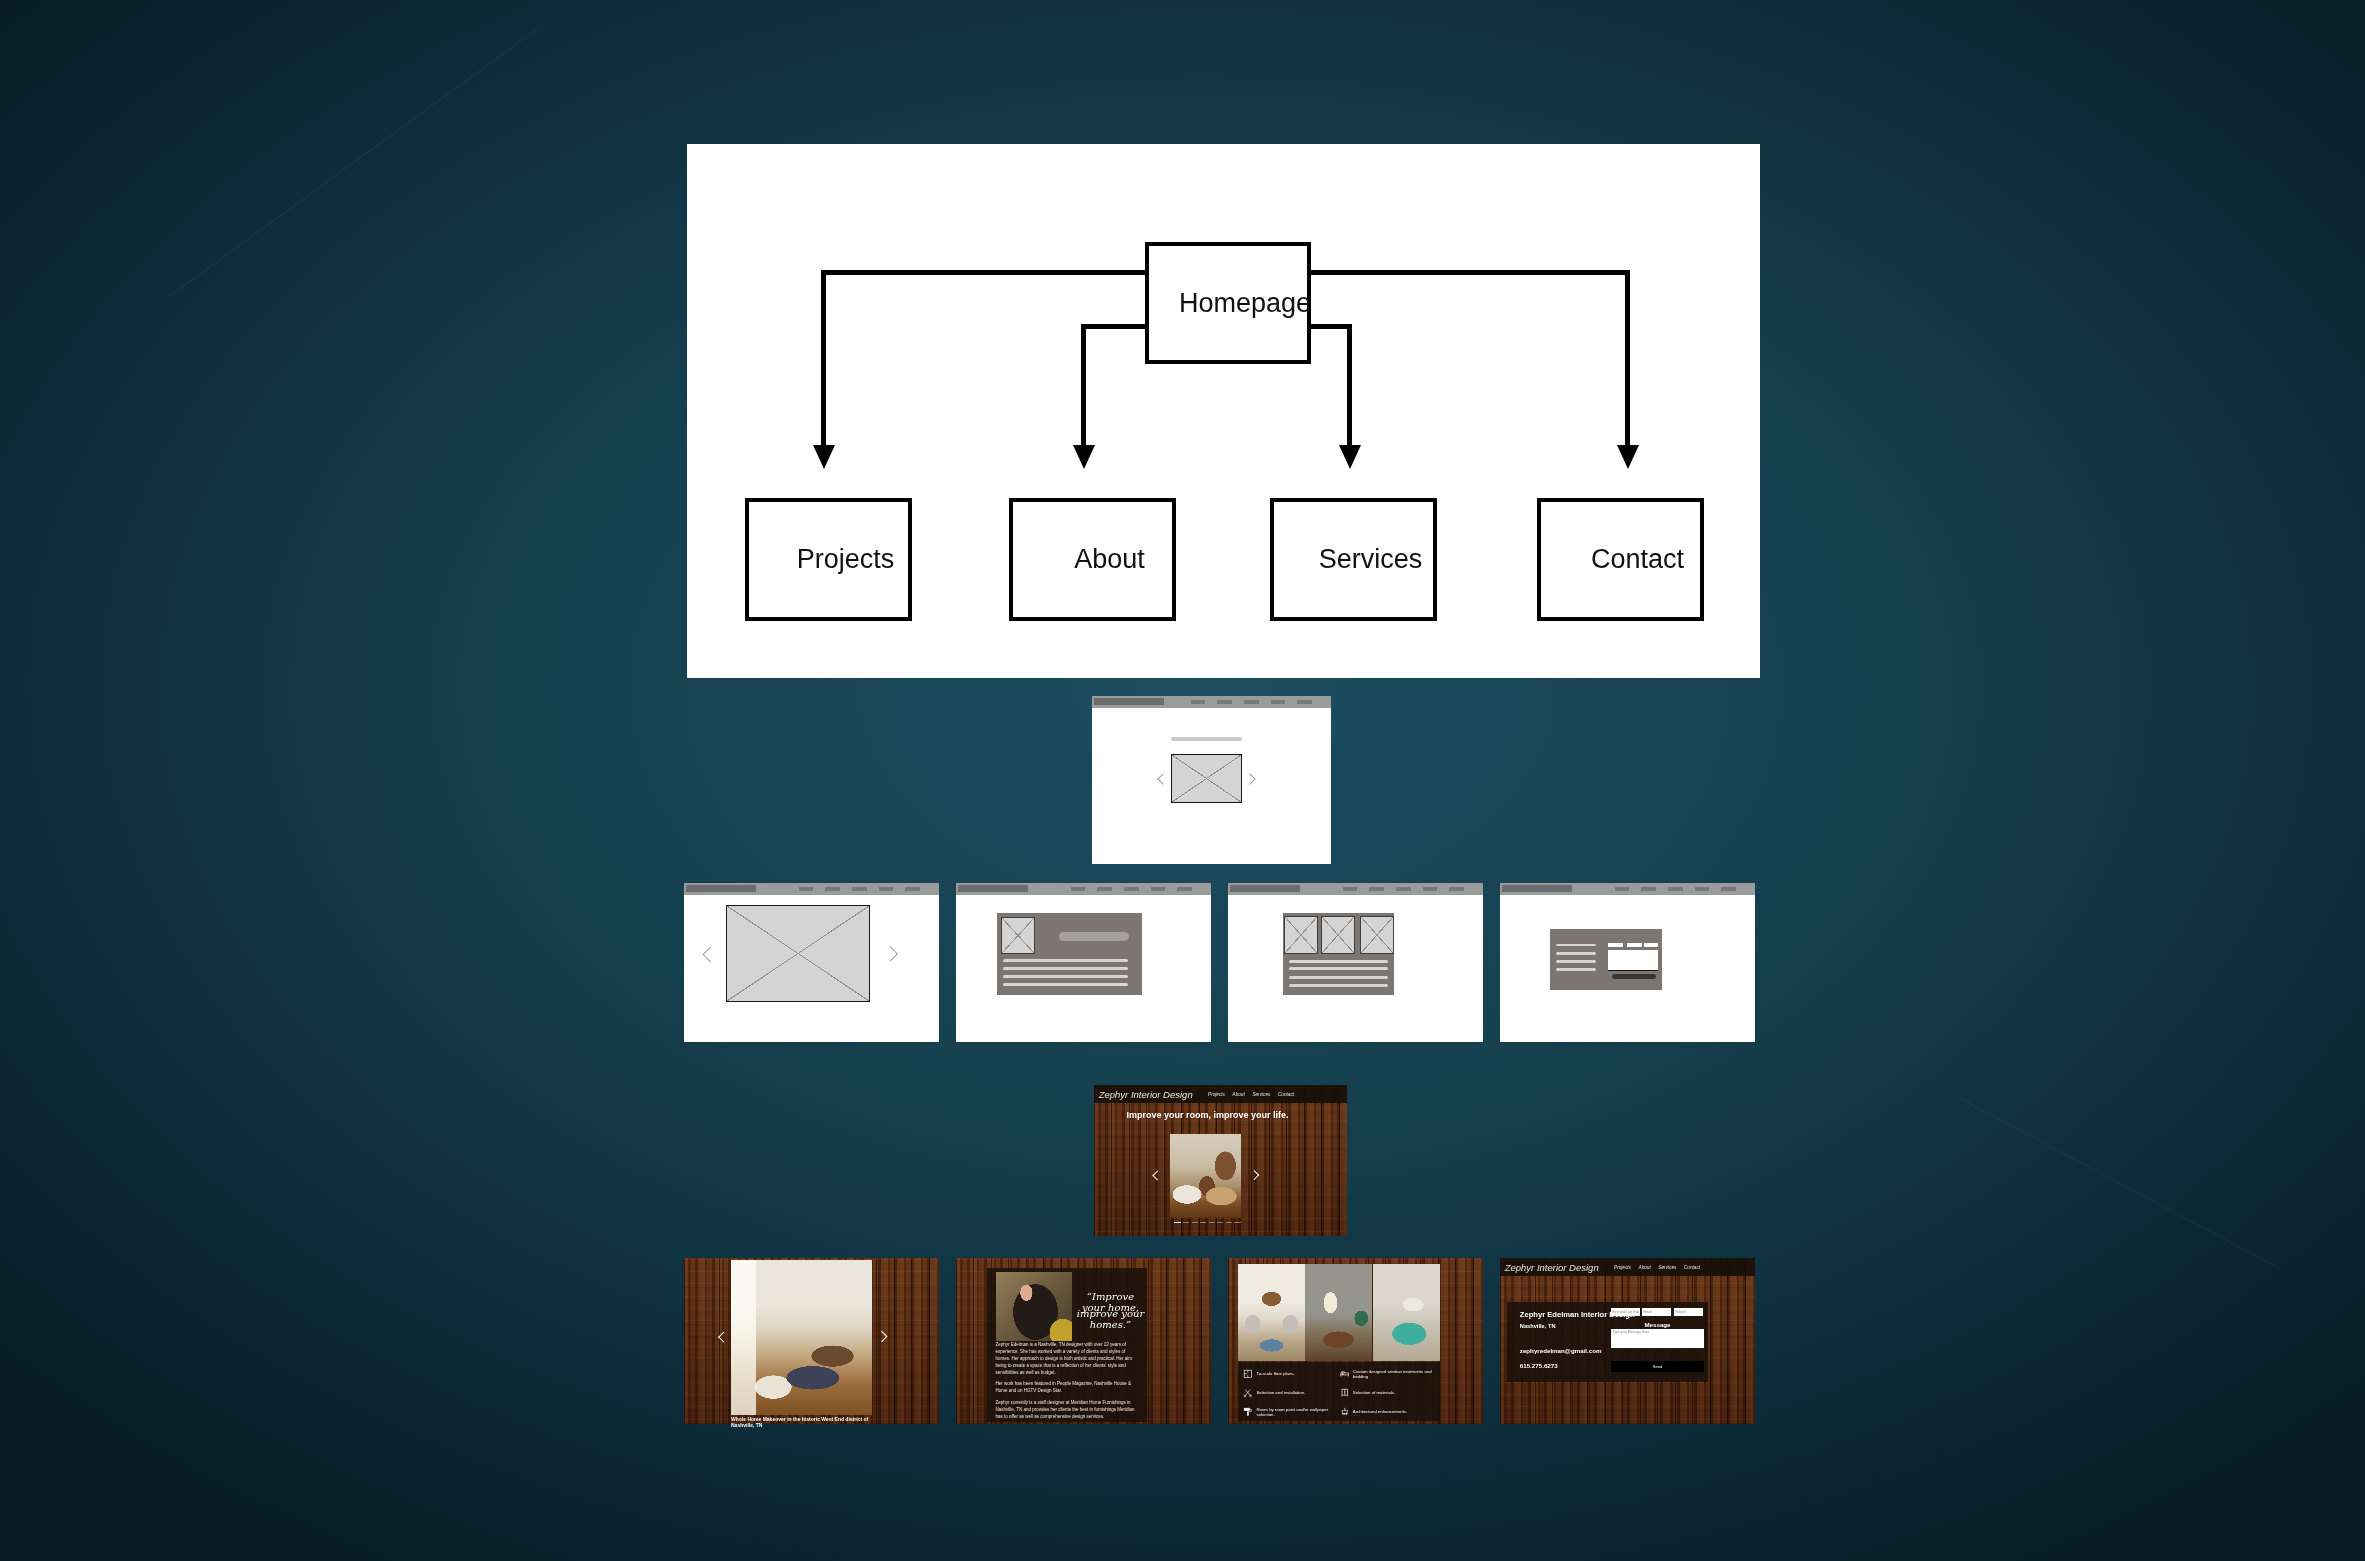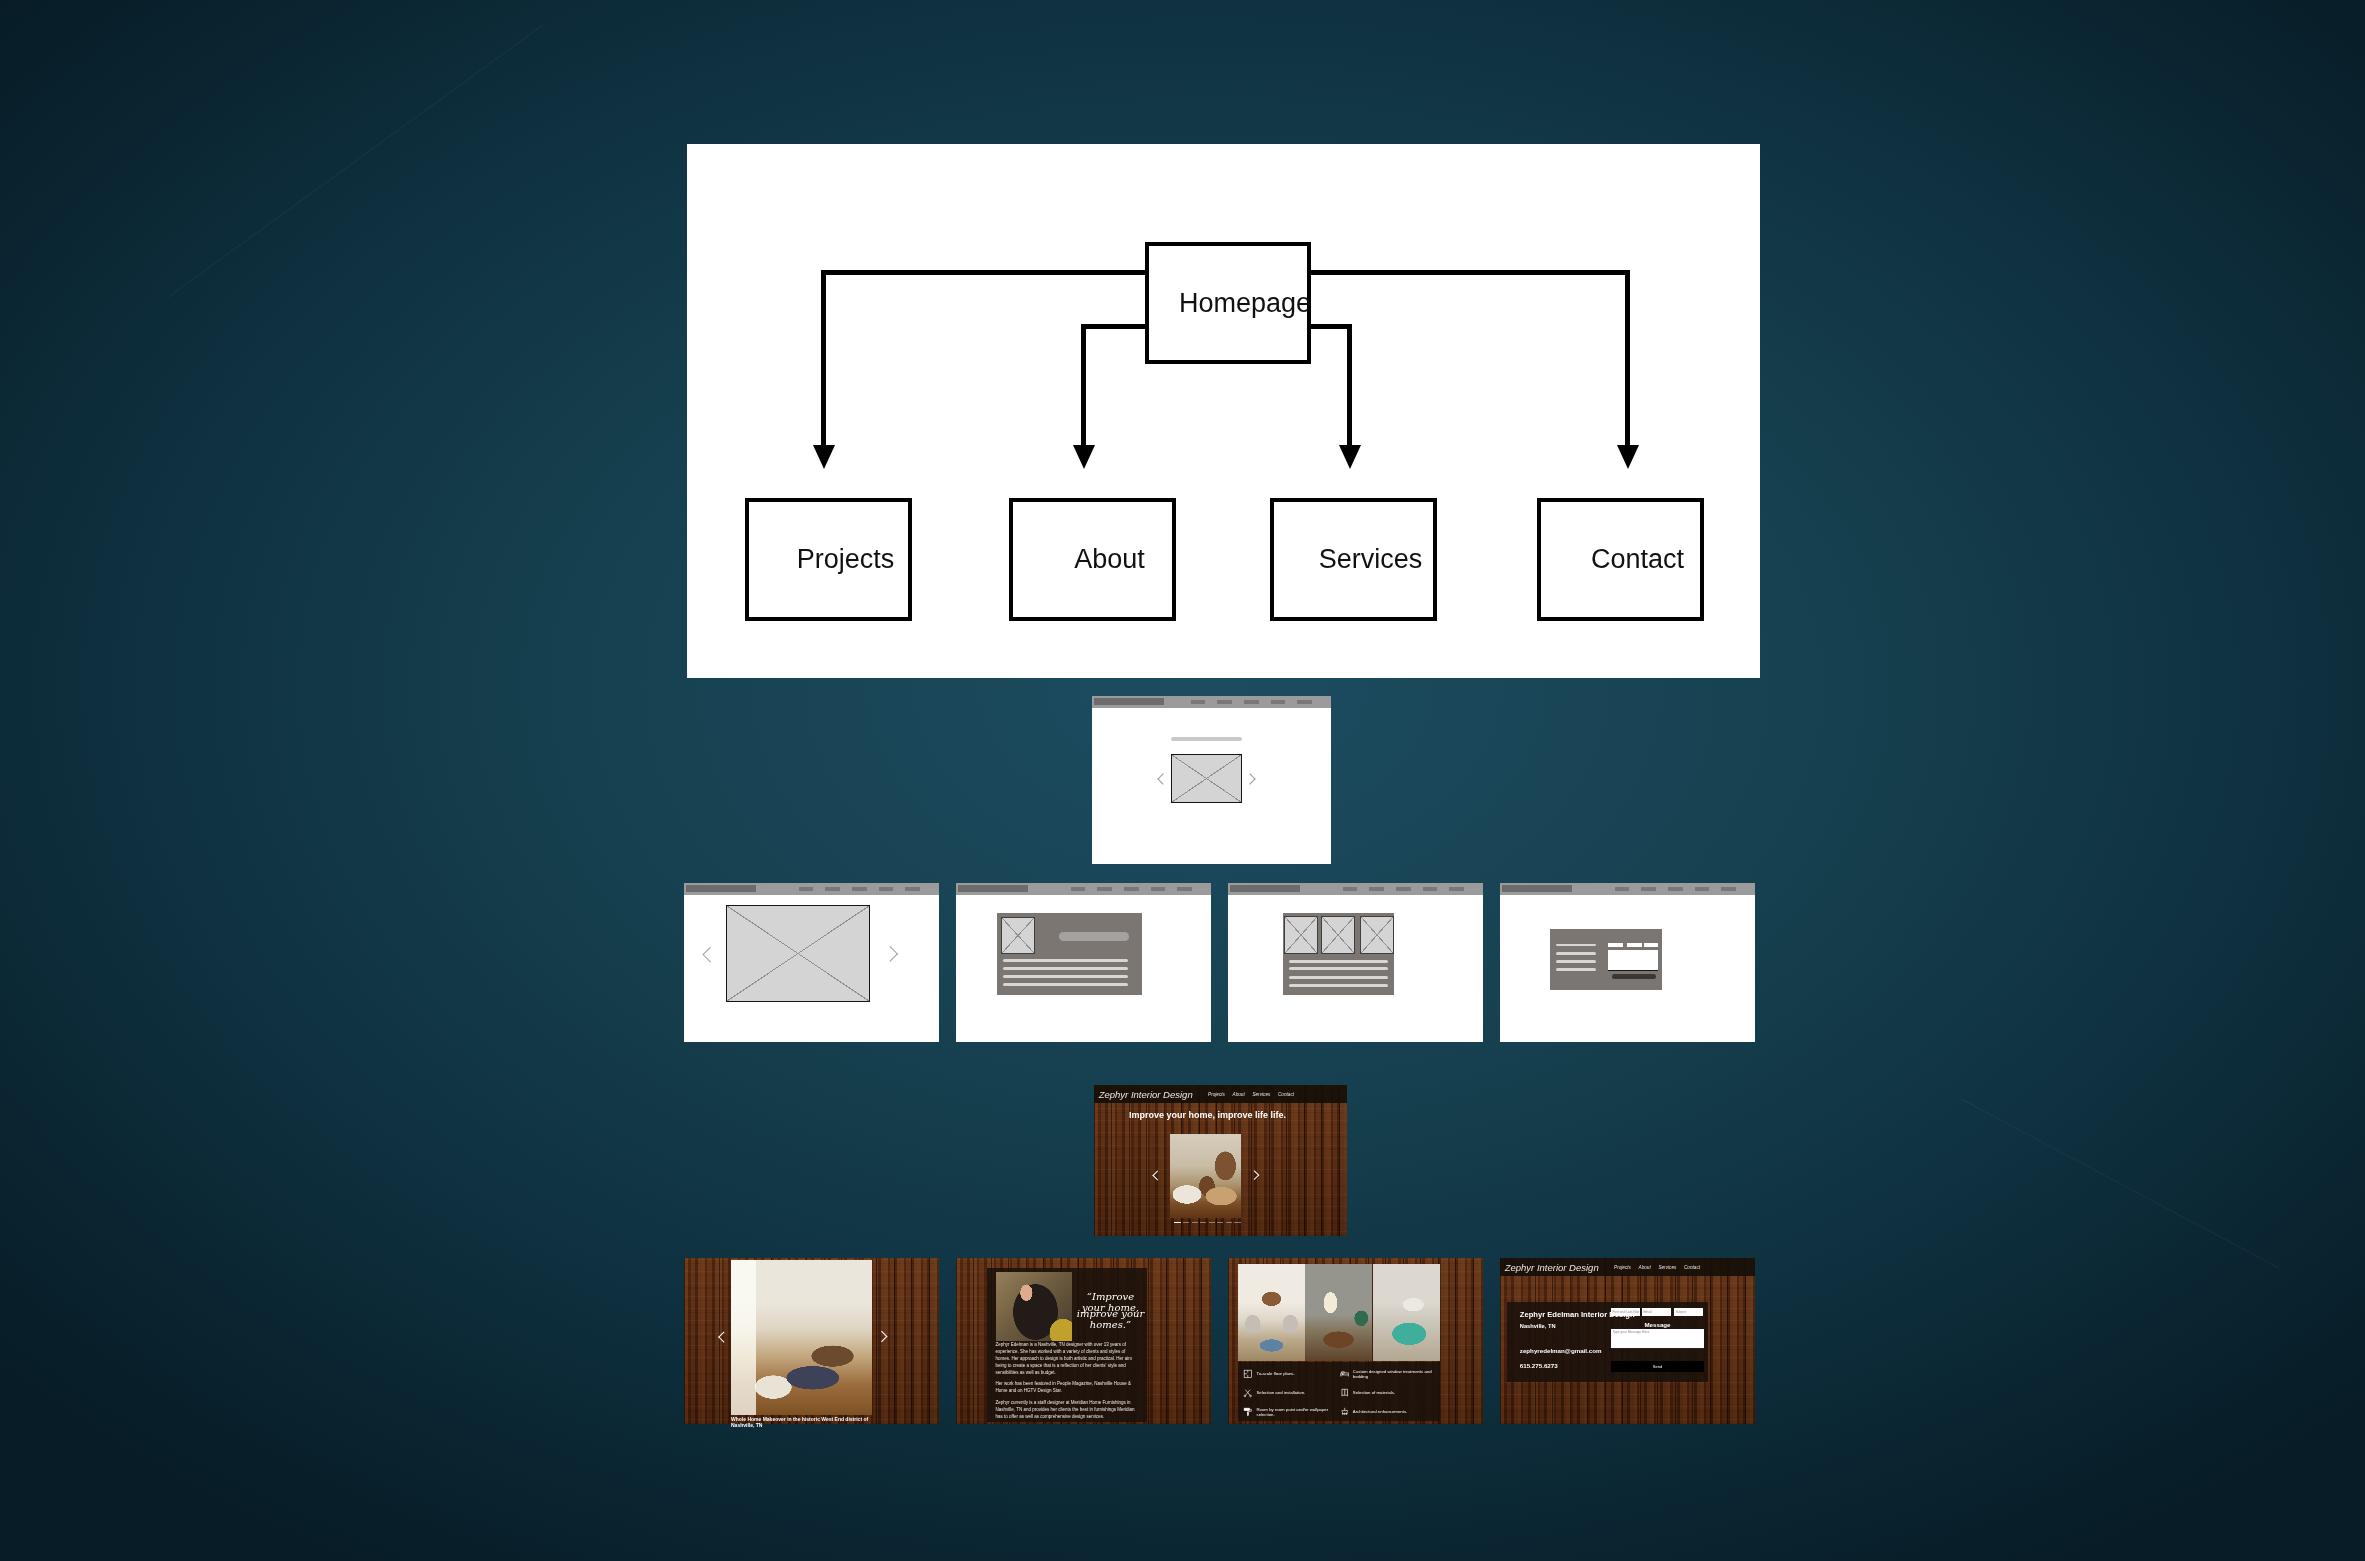--- a/index.html
+++ b/index.html
@@ -225,21 +225,21 @@
   <div class="wood" style="left:1094px;top:1085px;width:253px;height:151px;">
     <div class="site-header">
       <div class="site-logo">Zephyr Interior Design</div>
       <nav class="site-nav">
         <span>Projects</span>
         <span>About</span>
         <span>Services</span>
         <span>Contact</span>
       </nav>
     </div>
-    <div class="abs wtxt" style="left:0;top:24.6px;width:227px;text-align:center;font-size:9px;font-weight:700;color:#fff;">Improve your home, improve life life.</div>
+    <div class="abs wtxt" style="left:0;top:24.6px;width:227px;text-align:center;font-size:9px;font-weight:700;color:#fff;">Improve your room, improve your life.</div>
     <div class="abs photo-living" style="left:76px;top:49px;width:71px;height:84px;"></div>
     <div class="chev l" style="left:60px;top:87px;"></div>
     <div class="chev r" style="left:157px;top:87px;"></div>
     <div class="abs" style="left:0;top:137px;width:227px;display:flex;justify-content:center;gap:2.4px;">
       <span class="dash on"></span>
         <span class="dash"></span>
         <span class="dash"></span>
         <span class="dash"></span>
         <span class="dash"></span>
         <span class="dash"></span>

